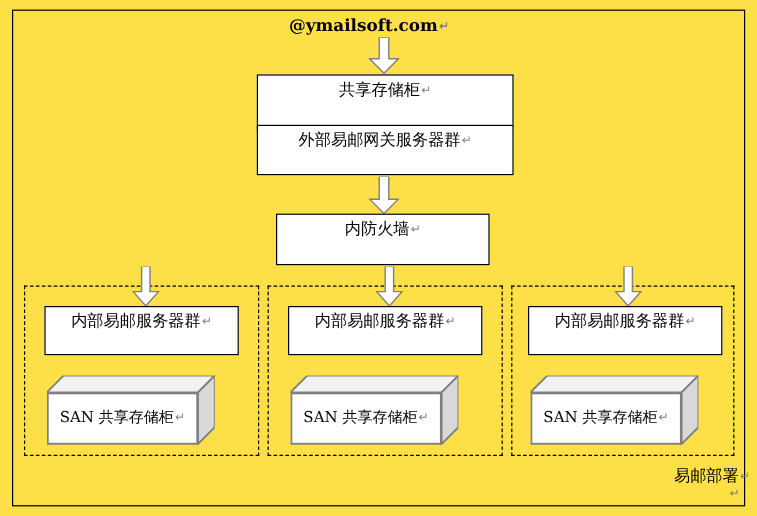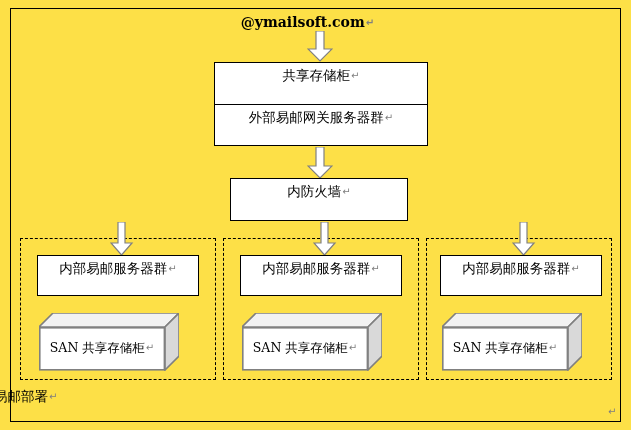--- a/index.html
+++ b/index.html
@@ -117,21 +117,21 @@
     font-family: Liberation Mono, monospace;
     font-size: 12.5px;
   }
 
   
   .caption {
     position: absolute;
     left: 0;
     top: 388px;
     width: 631px;
-    text-align: left;
+    text-align: right;
     font-family: "DejaVu Sans", sans-serif;
     font-size: 13.5px;
     color: #000000;
     z-index: 6;
   }
   .caption .inner { position: relative; left: -6px; }
 
   
   .doc-mark {
     position: absolute;

